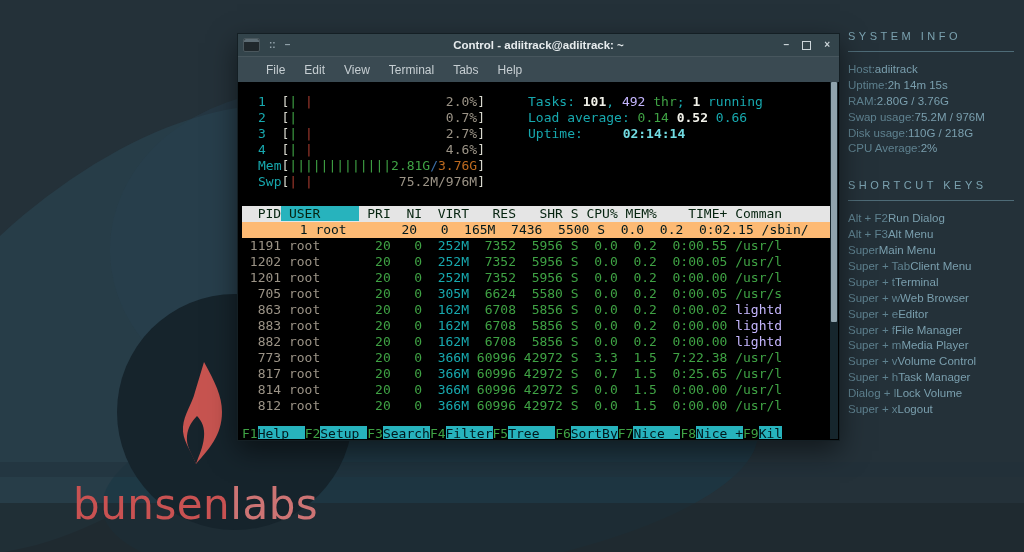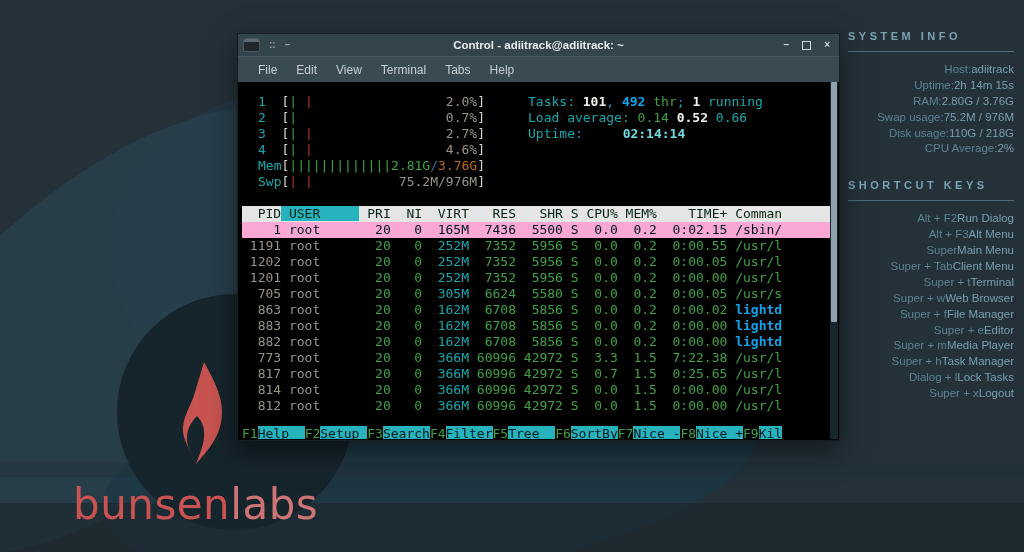--- a/index.html
+++ b/index.html
@@ -10,71 +10,71 @@
   
   #wallpaper{position:absolute;inset:0;z-index:0;}
   
   .logo-text{position:absolute;left:73px;top:480px;z-index:1;
     font-family:"DejaVu Sans",sans-serif;font-size:42px;letter-spacing:0.5px;}
   .logo-text .p1{color:#c95252;}
   .logo-text .p2{color:#cd7474;}
   
   .conky{position:absolute;left:848px;top:30px;width:166px;z-index:1;
     color:#6e919f;font-size:11.5px;}
-  .conky .c-title{color:#7ba2b0;font-weight:bold;font-size:11px;letter-spacing:3.5px;margin-bottom:9px;}
+  .conky .c-title{color:#7ba2b0;font-weight:normal;font-size:11px;letter-spacing:3.5px;margin-bottom:9px;}
   .conky .c-hr{border-top:1px solid #4e6b77;margin:0 0 10px 0;}
   .conky .c-section{margin-bottom:22px;}
-  .info-row{display:flex;justify-content:flex-end;height:15.9px;line-height:15.9px;white-space:nowrap;}
+  .info-row{display:flex;justify-content:flex-start;height:15.9px;line-height:15.9px;white-space:nowrap;}
   .info-row .lbl{color:#5f8290;}
   .info-row .val{color:#7a9fae;}
   
   .window{position:absolute;left:237px;top:33px;width:601px;height:406px;z-index:2;
     background:#000;border:1px solid #141f24;box-shadow:0 10px 26px rgba(0,0,0,.5);}
   .titlebar{height:22px;background:#33444b;display:flex;align-items:center;
     color:#e7ecee;font-size:11.5px;font-weight:bold;position:relative;}
   .tb-left{display:flex;align-items:center;gap:9px;padding-left:5px;}
   .tb-appicon{width:15px;height:12px;background:#20282c;border-radius:2px;border:1px solid #4a575d;position:relative;}
   .tb-appicon::before{content:"";position:absolute;left:0;top:0;right:0;height:3px;background:#5d6c74;border-radius:2px 2px 0 0;}
   .tb-glyph{color:#93a3ab;font-size:10px;font-weight:bold;line-height:10px;}
   .tb-title{position:absolute;left:0;right:0;text-align:center;pointer-events:none;}
   .tb-right{margin-left:auto;display:flex;align-items:center;gap:13px;padding-right:9px;z-index:1;}
   .tb-btn{color:#cdd6da;font-size:10px;line-height:10px;cursor:default;}
   .tb-restore{width:7px;height:7px;border:1px solid #cdd6da;display:inline-block;}
   .menubar{height:25px;background:#3a4a52;border-top:1px solid #47565d;display:flex;align-items:center;
-    gap:19px;padding-left:20px;font-size:12px;color:#c6ced2;}
+    gap:19px;padding-left:28px;font-size:12px;color:#c6ced2;}
   .menu-item{cursor:default;}
   .term{position:relative;height:357px;background:#000;overflow:hidden;
     font-family:"DejaVu Sans Mono","Liberation Mono",monospace;font-size:13px;line-height:16px;
     padding:12px 0 0 4px;box-sizing:border-box;}
   .term *{white-space:pre;}
   
   .term-scrollbar{position:absolute;right:1px;top:0;width:8px;height:357px;background:#16262d;}
   .term-thumb{position:absolute;left:1px;top:0;width:6px;height:240px;background:#8fa3ad;border-radius:1px;}
   
   .c-green{color:#3fa244;}
-  .c-bgreen{color:#0ea5e9;font-weight:bold;}
+  .c-bgreen{color:#c4b5fd;font-weight:normal;}
   .c-cyan{color:#17a8ae;}
   .c-bcyan{color:#72dbe2;font-weight:bold;margin-left:32px;}
   .c-gray{color:#9b9386;}
   .c-white{color:#d8d8ce;}
   .c-bwhite{color:#f1f1e9;font-weight:bold;}
   .c-red{color:#a33a2e;}
   .c-blue{color:#3c6fa8;}
   .c-orange{color:#bd6a1f;}
   .meters{margin-left:16px;}
   .meter-line{height:16px;}
   .meter-bar{display:inline-flex;justify-content:space-between;width:24ch;}
   .status-block{position:absolute;left:290px;top:12px;}
   .status-line{height:16px;}
   .ptable{margin-top:16px;}
   .prow{height:16px;width:593px;}
   .prow.hdr{background:#e5e5e5;}
   .prow.hdr span{color:#062410;}
   .prow.hdr span.sortcell{background:#27b3bd;}
-  .prow.selected{background:#f9a8d4;}
+  .prow.selected{background:#fdba74;text-align:center;}
   .prow.selected span{color:#01181c;font-weight:normal;}
   .fbar{height:16px;display:flex;margin-top:12px;}
   .fk-key{color:#3fa244;}
   .fk-label{background:#27b3bd;color:#01181c;}
 </style>
 </head>
 <body>
 
 <svg id="wallpaper" width="1024" height="552" viewBox="0 0 1024 552">
   <rect x="0" y="0" width="1024" height="552" fill="#243139"></rect>
@@ -145,38 +145,42 @@
         </div>
         <div class="info-row">
           <span class="lbl">Super + t</span>
           <span class="val">Terminal</span>
         </div>
         <div class="info-row">
           <span class="lbl">Super + w</span>
           <span class="val">Web Browser</span>
         </div>
         <div class="info-row">
+          <span class="lbl">Super + e</span>
+          <span class="val">Editor</span>
+        </div>
+        <div class="info-row">
           <span class="lbl">Super + f</span>
           <span class="val">File Manager</span>
         </div>
         <div class="info-row">
-          <span class="lbl">Super + e</span>
-          <span class="val">Editor</span>
-        </div>
-        <div class="info-row">
           <span class="lbl">Super + m</span>
           <span class="val">Media Player</span>
         </div>
         <div class="info-row">
+          <span class="lbl">Super + v</span>
+          <span class="val">Volume Control</span>
+        </div>
+        <div class="info-row">
           <span class="lbl">Super + h</span>
           <span class="val">Task Manager</span>
         </div>
         <div class="info-row">
           <span class="lbl">Dialog + l</span>
-          <span class="val">Lock Tasks</span>
+          <span class="val">Lock Volume</span>
         </div>
         <div class="info-row">
           <span class="lbl">Super + x</span>
           <span class="val">Logout</span>
         </div>
       </div>
   </div>
 </div>
 
 <div class="window">

